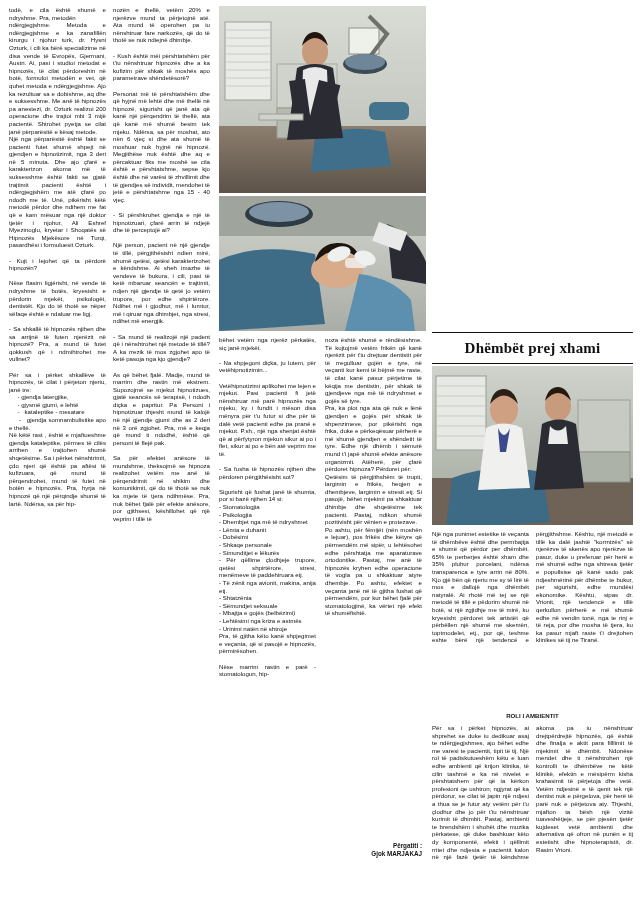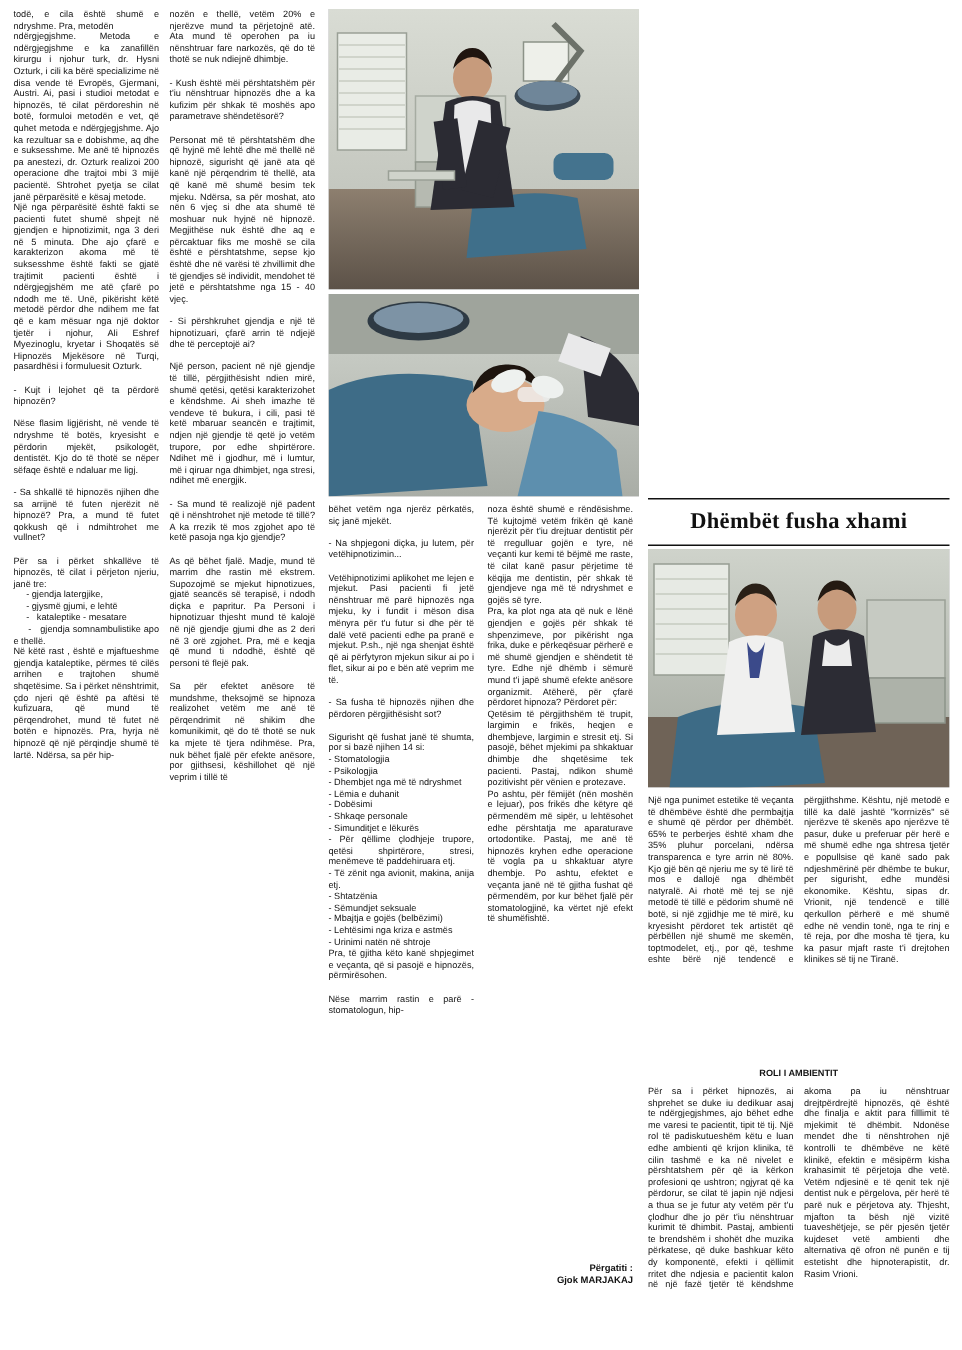--- a/index.html
+++ b/index.html
@@ -157,21 +157,21 @@
 
       <ellipse cx="120" cy="58" rx="12" ry="7" fill="#eef1ef" transform="rotate(-20 120 58)"></ellipse>
       <ellipse cx="146" cy="62" rx="11" ry="7" fill="#eef1ef" transform="rotate(18 146 62)"></ellipse>
 
       <path d="M168 28 q28 10 39 38 l0 22 -34 -6 z" fill="#2b2b33"></path>
       <rect x="160" y="26" width="30" height="20" fill="#e9e9ea" transform="rotate(20 160 26)"></rect>
     </svg>
   </div>
 
   <div class="headbox">
-    <span class="title">Dhëmbët fusha xhami</span>
+    <span class="title">Dhëmbët prej xhami</span>
   </div>
 
   <div class="photo" style="left:432px; top:366px; width:201px; height:159px;">
     <svg width="201" height="159" viewBox="0 0 201 159">
       <defs>
         <linearGradient id="w3" x1="0" y1="0" x2="0" y2="1">
           <stop offset="0%" stop-color="#cfd3cb"></stop>
           <stop offset="100%" stop-color="#a3a89f"></stop>
         </linearGradient>
       </defs>

